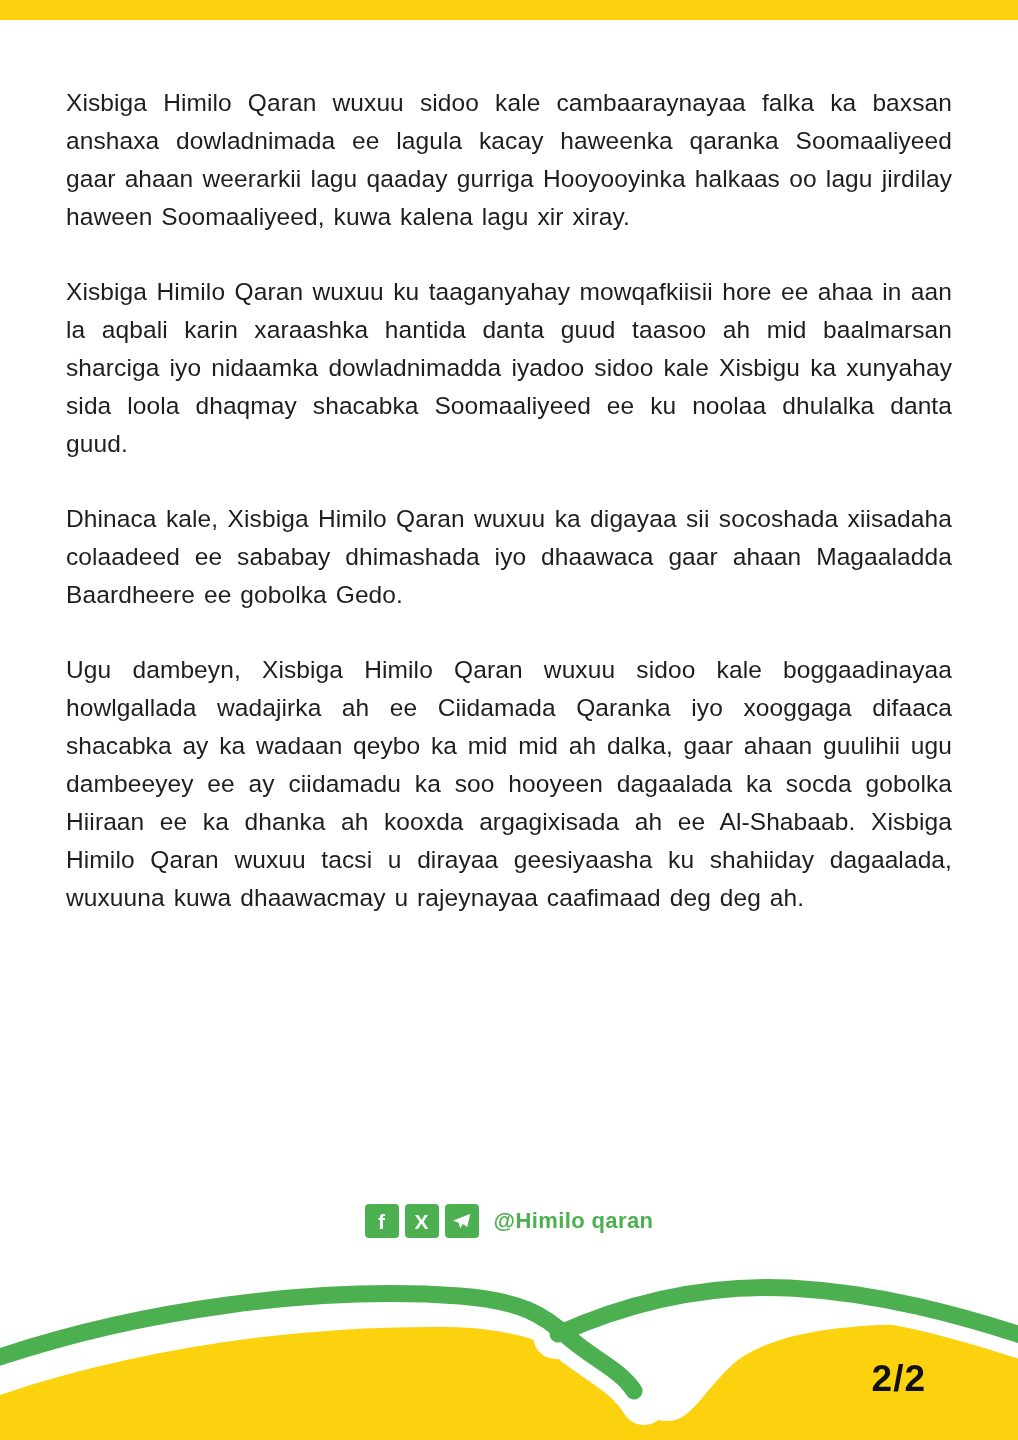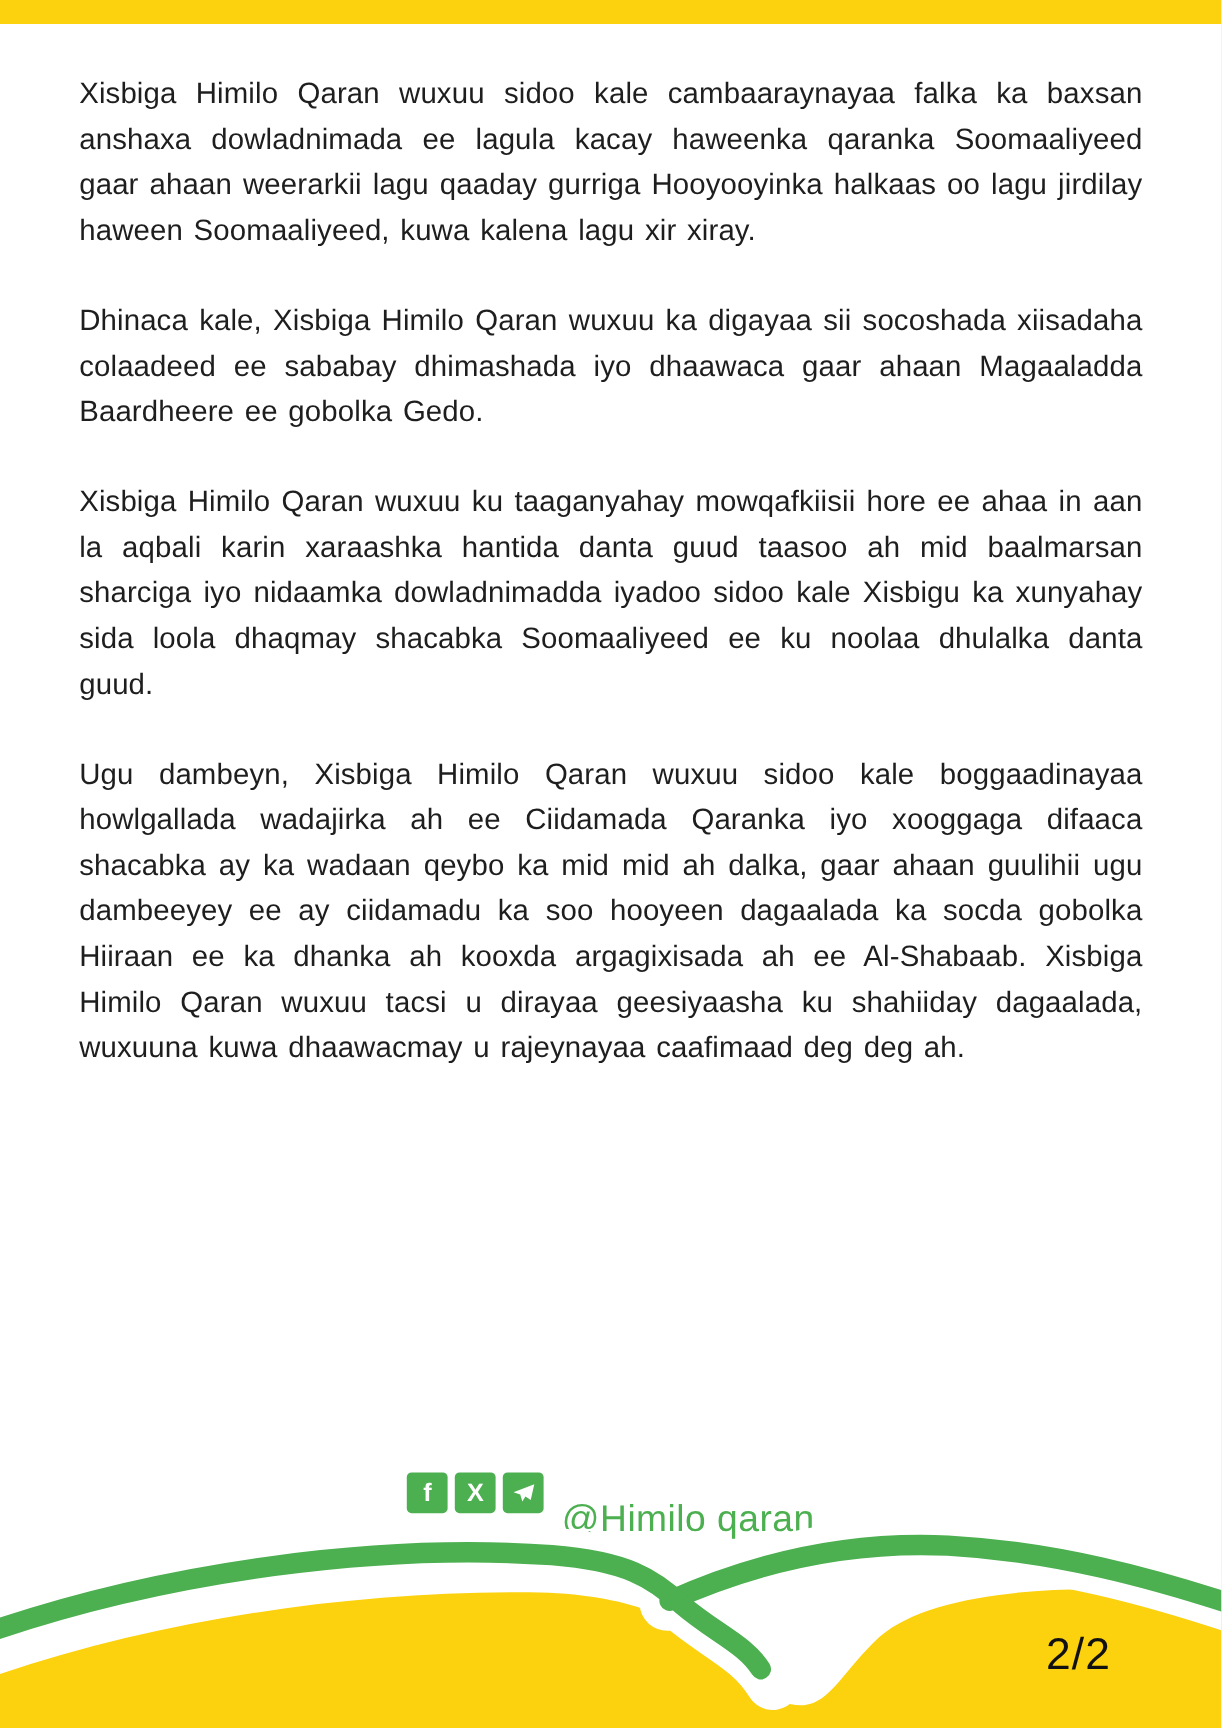--- a/index.html
+++ b/index.html
@@ -17,21 +17,21 @@
     overflow:hidden;
     margin:0 auto;
   }
   .top-bar{
     position:absolute;top:0;left:0;
     width:100%;height:20px;
     background:var(--yellow);
   }
   .content{
     position:absolute;
-    top:60px;left:66px;right:66px;
+    top:84px;left:66px;right:66px;
     color:var(--text);
   }
   .para{
     font-size:24.5px;
     line-height:38px;
     text-align:justify;
     word-spacing:2px;
     letter-spacing:0.1px;
     margin-bottom:37px;
     color:var(--text);
@@ -53,51 +53,50 @@
     display:flex;align-items:center;justify-content:center;
     color:#ffffff;
     font-weight:700;
     font-size:21px;
     line-height:1;
     cursor:pointer;
   }
   .icon-sq svg{width:21px;height:21px;fill:#ffffff;}
   .handle{
     color:var(--green);
-    font-size:31px;
-    font-weight:400;
+    font-size:22px;
+    font-weight:700;
     letter-spacing:0.4px;
-    margin-top:44px;
   }
   .wave{
     position:absolute;
     left:0;bottom:0;
     width:1018px;height:170px;
     display:block;
   }
   .pagenum{
     position:absolute;
     right:92px;bottom:40px;
     font-size:37px;
-    font-weight:400;
+    font-weight:700;
     color:#111111;
     letter-spacing:1px;
   }
 </style>
 </head>
 <body>
 
 <div class="page">
 
   <div class="top-bar"></div>
 
   <main class="content">
     <p class="para">Xisbiga Himilo Qaran wuxuu sidoo kale cambaaraynayaa falka ka baxsan anshaxa dowladnimada ee lagula kacay haweenka qaranka Soomaaliyeed gaar ahaan weerarkii lagu qaaday gurriga Hooyooyinka halkaas oo lagu jirdilay haween Soomaaliyeed, kuwa kalena lagu xir xiray.</p>
+    <p class="para">Xisbiga Himilo Qaran wuxuu ku taaganyahay mowqafkiisii hore ee ahaa in aan la aqbali karin xaraashka hantida danta guud taasoo ah mid baalmarsan sharciga iyo nidaamka dowladnimadda iyadoo sidoo kale Xisbigu ka xunyahay sida loola dhaqmay shacabka Soomaaliyeed ee ku noolaa dhulalka danta guud.</p>
     <p class="para">Dhinaca kale, Xisbiga Himilo Qaran wuxuu ka  digayaa sii socoshada xiisadaha colaadeed ee sababay dhimashada iyo dhaawaca gaar ahaan Magaaladda Baardheere ee gobolka Gedo.</p>
-    <p class="para">Xisbiga Himilo Qaran wuxuu ku taaganyahay mowqafkiisii hore ee ahaa in aan la aqbali karin xaraashka hantida danta guud taasoo ah mid baalmarsan sharciga iyo nidaamka dowladnimadda iyadoo sidoo kale Xisbigu ka xunyahay sida loola dhaqmay shacabka Soomaaliyeed ee ku noolaa dhulalka danta guud.</p>
     <p class="para">Ugu dambeyn, Xisbiga Himilo Qaran wuxuu sidoo kale boggaadinayaa howlgallada wadajirka ah ee Ciidamada Qaranka iyo xooggaga difaaca shacabka ay ka wadaan qeybo ka mid mid ah dalka, gaar ahaan guulihii ugu dambeeyey ee ay ciidamadu ka soo hooyeen dagaalada ka socda gobolka Hiiraan ee ka dhanka ah kooxda argagixisada ah ee Al-Shabaab. Xisbiga Himilo Qaran wuxuu tacsi u dirayaa geesiyaasha ku shahiiday dagaalada, wuxuuna kuwa dhaawacmay u rajeynayaa caafimaad deg deg ah.</p>
   </main>
 
   <div class="footer">
     <div class="icons">
       <span class="icon-sq">
         <span>f</span>
       </span>
       <span class="icon-sq">
         <span>X</span>

